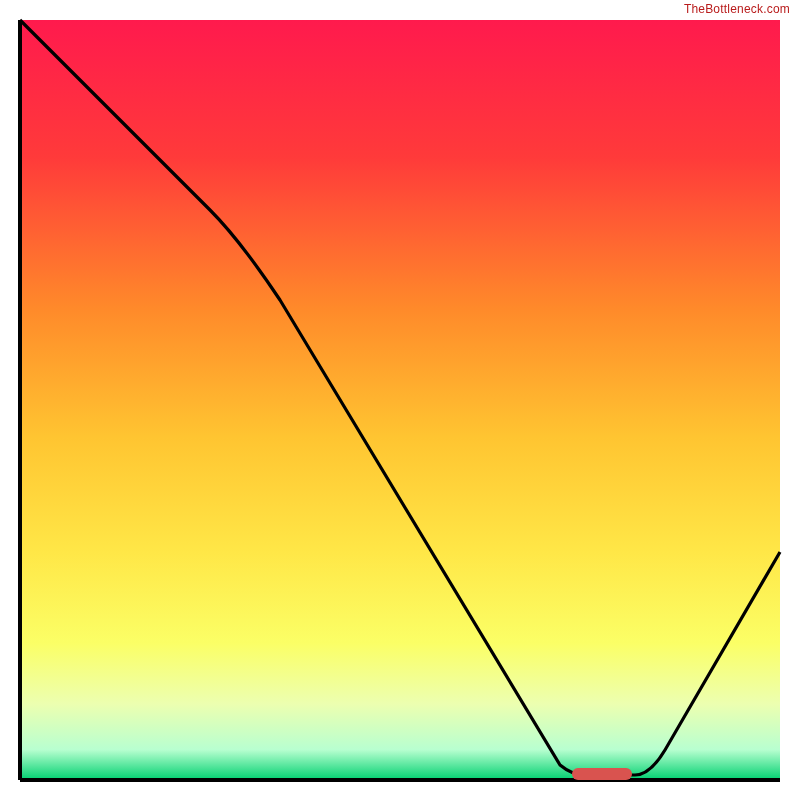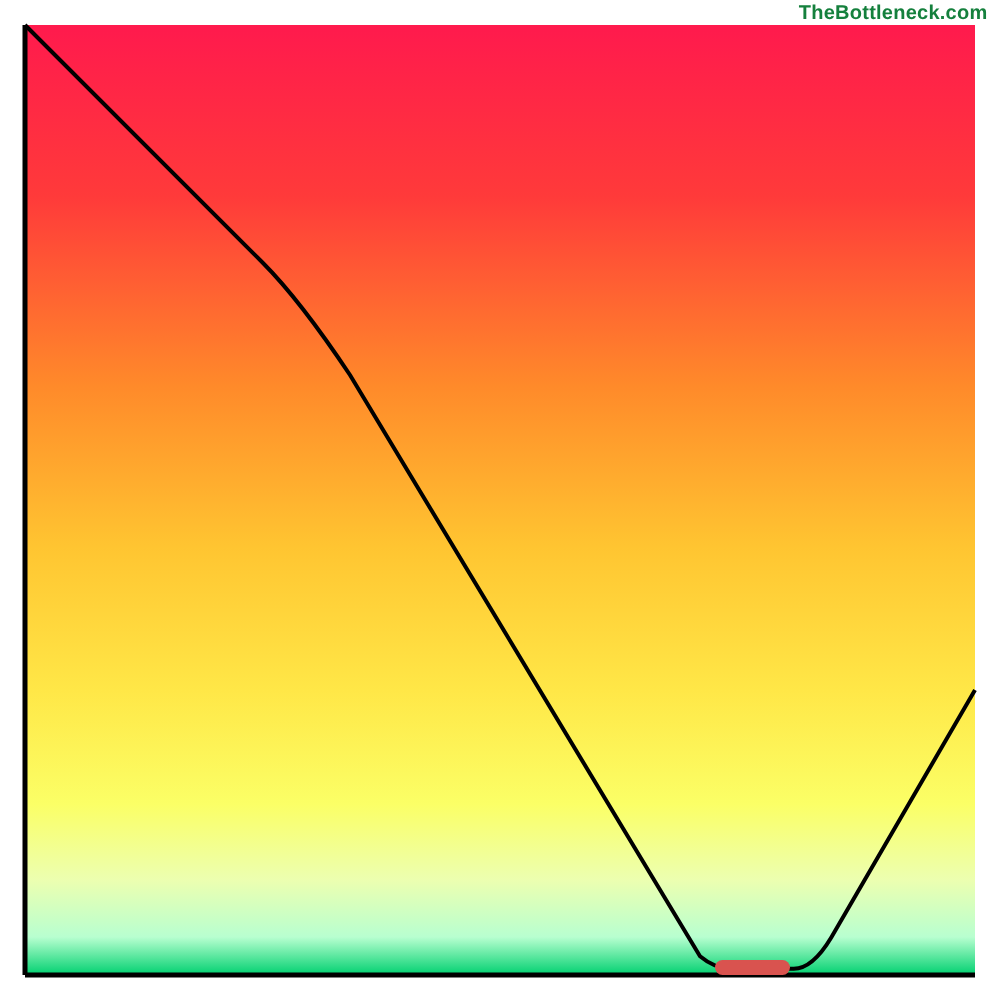--- a/index.html
+++ b/index.html
@@ -13,23 +13,23 @@
   }
   .stage {
     position: relative;
     width: 800px;
     height: 800px;
   }
   .watermark {
     position: absolute;
     top: 2px;
     right: 10px;
-    color: #15803d;
-    font-size: 16px;
-    font-weight: 700;
+    color: #b91c1c;
+    font-size: 12px;
+    font-weight: 400;
     letter-spacing: 0.2px;
   }
   svg.chart {
     position: absolute;
     inset: 0;
   }
 </style>
 </head>
 <body>
 

